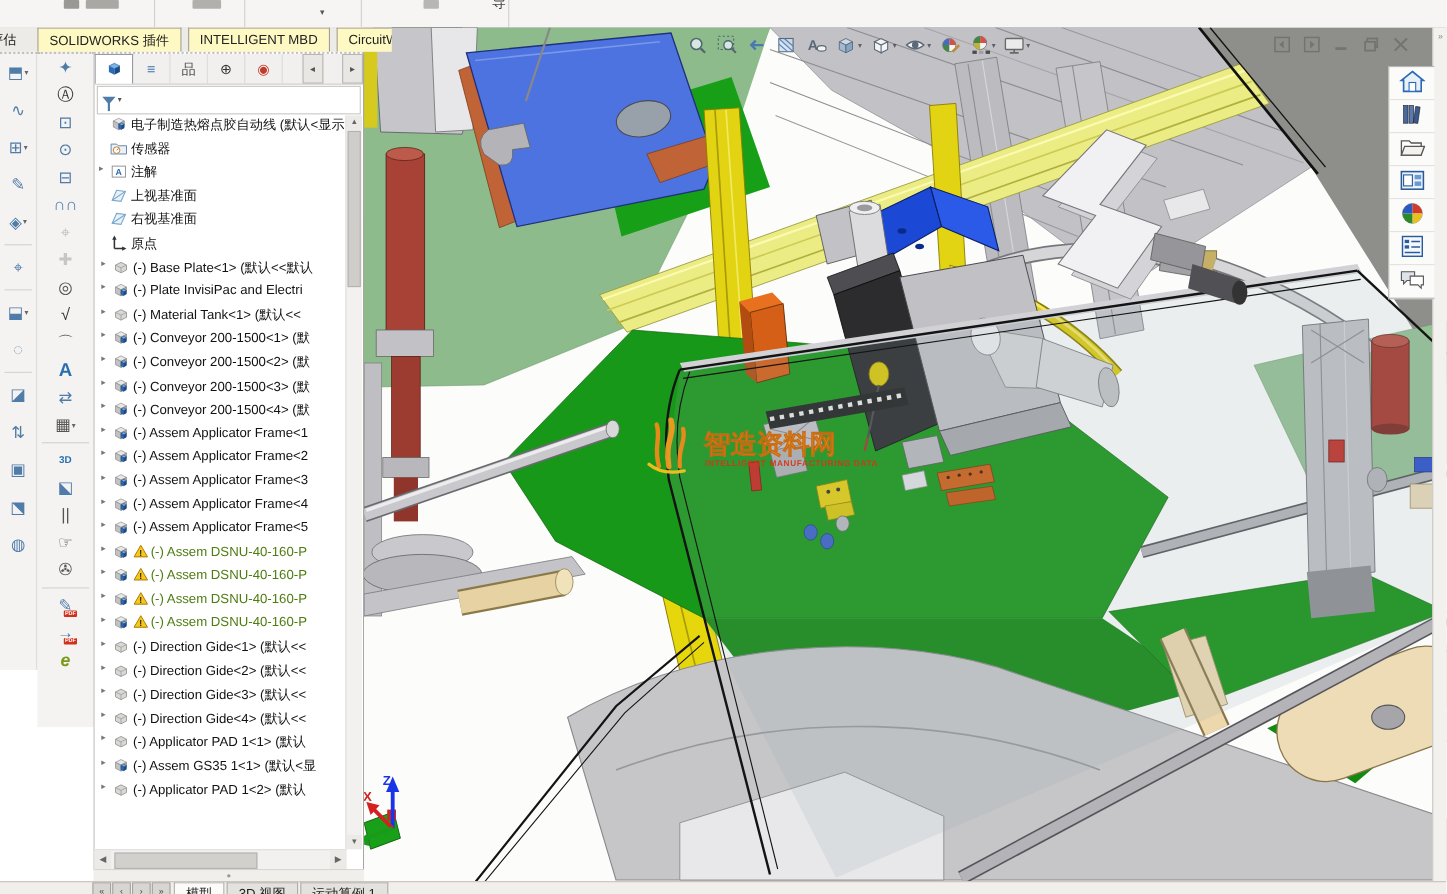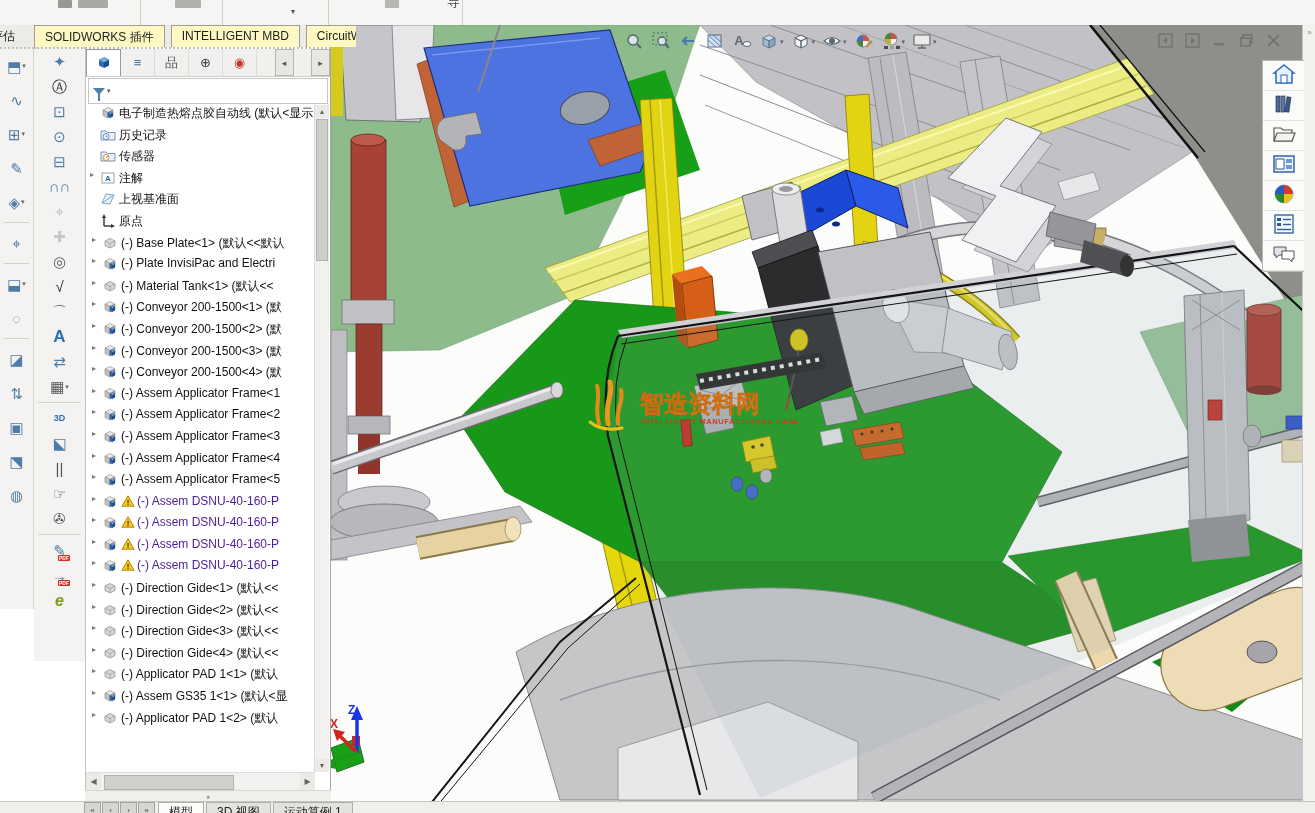--- a/index.html
+++ b/index.html
@@ -35,21 +35,21 @@
   #filter-row{height:24px;border:1px solid #c8c6c2;margin:1px 2px;display:flex;align-items:center;padding-left:4px;gap:2px;}
   .funnel{width:0;height:0;border-left:6px solid transparent;border-right:6px solid transparent;border-top:7px solid #4f7ca8;position:relative;}
   .funnel:after{content:"";position:absolute;left:-1px;top:-2px;width:2px;height:8px;background:#4f7ca8;}
   #tree{position:absolute;left:0;top:56px;right:15px;bottom:18px;overflow:hidden;}
   .trow{height:21.6px;display:flex;white-space:nowrap;overflow:hidden;}
   .trow .arrow{width:10px;margin-left:4px;font-size:8px;color:#777;flex:0 0 auto;}
   .trow .noarrow{width:10px;margin-left:4px;flex:0 0 auto;}
   .trow .ticon{width:16px;height:16px;margin-right:3px;flex:0 0 auto;}
   .trow .wicon{width:14px;height:14px;margin-right:2px;flex:0 0 auto;}
   .tlabel{font-size:12px;color:#111;}
-  .tlabel.warn{color:#4c1d95;}
+  .tlabel.warn{color:#4d7c0f;}
   .root-row{font-size:12px;}
   
   #vscroll{position:absolute;right:1px;top:56px;width:14px;bottom:18px;background:#f2f1ef;border-left:1px solid #ddd;}
   #vscroll .sb-btn{height:13px;display:flex;align-items:center;justify-content:center;font-size:7px;color:#666;background:#eceae7;}
   #vscroll .thumb{position:absolute;left:1px;right:1px;top:14px;height:140px;background:#cfcdc9;border:1px solid #b4b2ae;}
   #vscroll .sb-down{position:absolute;bottom:0;left:0;right:0;}
   #hscroll{position:absolute;left:0;right:15px;bottom:0;height:17px;background:#f2f1ef;border-top:1px solid #ddd;display:flex;}
   #hscroll .sb-btn{width:15px;display:flex;align-items:center;justify-content:center;font-size:8px;color:#666;background:#eceae7;}
   #hscroll .thumb{position:absolute;left:18px;top:2px;width:128px;height:13px;background:#d2d0cc;border:1px solid #b4b2ae;}
   #splitter{left:85px;top:790px;width:246px;height:11px;background:#f0efec;border-top:1px solid #d8d6d2;display:flex;align-items:center;justify-content:center;color:#999;font-size:7px;z-index:6;}
@@ -483,49 +483,48 @@
             <path d="M8,8 10.5,6.8 13,8 10.5,9.2Z" fill="#7ab4e8" stroke="#1a4a88" stroke-width=".5"></path>
             <path d="M8,8 10.5,9.2 10.5,12.8 8,11.6Z" fill="#2a6ab8" stroke="#1a4a88" stroke-width=".5"></path>
             <path d="M13,8 10.5,9.2 10.5,12.8 13,11.6Z" fill="#1a4a88"></path>
           </svg></span>
         <span class="tlabel">电子制造热熔点胶自动线 (默认&lt;显示</span>
       </div>
       <div class="trow">
         <span class="noarrow"></span>
         <span class="ticon"><svg viewBox="0 0 16 16" width="16" height="16">
             <path d="M1,4 6,4 7.5,5.5 15,5.5 15,13 1,13Z" fill="#eaf0f8" stroke="#5a7aa0" stroke-width=".8"></path>
-            <circle cx="6" cy="9.5" r="3" fill="#fff" stroke="#3a6ab0" stroke-width=".8"></circle>
-            <path d="M6,8 6,9.5 7.5,10" fill="none" stroke="#3a6ab0" stroke-width=".8"></path>
-          </svg></span>
-        <span class="tlabel">历史记录</span>
+            <circle cx="6" cy="9.5" r="3" fill="#fff" stroke="#c07020" stroke-width=".8"></circle>
+            <path d="M6,9.5 8,8" stroke="#c07020" stroke-width=".9"></path>
+          </svg></span>
+        <span class="tlabel">传感器</span>
+      </div>
+      <div class="trow">
+        <span class="arrow">▸</span>
+        <span class="ticon"><svg viewBox="0 0 16 16" width="16" height="16">
+            <rect x="2" y="3" width="12" height="10" fill="#fff" stroke="#888" stroke-width=".8"></rect>
+            <text x="8" y="11" font-size="8" font-weight="bold" fill="#2a6ab8" text-anchor="middle" font-family="Liberation Sans">A</text>
+          </svg></span>
+        <span class="tlabel">注解</span>
       </div>
       <div class="trow">
         <span class="noarrow"></span>
         <span class="ticon"><svg viewBox="0 0 16 16" width="16" height="16">
-            <path d="M1,4 6,4 7.5,5.5 15,5.5 15,13 1,13Z" fill="#eaf0f8" stroke="#5a7aa0" stroke-width=".8"></path>
-            <circle cx="6" cy="9.5" r="3" fill="#fff" stroke="#c07020" stroke-width=".8"></circle>
-            <path d="M6,9.5 8,8" stroke="#c07020" stroke-width=".9"></path>
-          </svg></span>
-        <span class="tlabel">传感器</span>
-      </div>
-      <div class="trow">
-        <span class="arrow">▸</span>
-        <span class="ticon"><svg viewBox="0 0 16 16" width="16" height="16">
-            <rect x="2" y="3" width="12" height="10" fill="#fff" stroke="#888" stroke-width=".8"></rect>
-            <text x="8" y="11" font-size="8" font-weight="bold" fill="#2a6ab8" text-anchor="middle" font-family="Liberation Sans">A</text>
-          </svg></span>
-        <span class="tlabel">注解</span>
+            <polygon points="2,12 6,3 14,4 10,13" fill="#d8e8f4" fill-opacity=".6" stroke="#7aa8cc" stroke-width="1"></polygon>
+            <line x1="2" y1="12" x2="14" y2="4" stroke="#7aa8cc" stroke-width="1"></line>
+          </svg></span>
+        <span class="tlabel">上视基准面</span>
       </div>
       <div class="trow">
         <span class="noarrow"></span>
         <span class="ticon"><svg viewBox="0 0 16 16" width="16" height="16">
             <polygon points="2,12 6,3 14,4 10,13" fill="#d8e8f4" fill-opacity=".6" stroke="#7aa8cc" stroke-width="1"></polygon>
             <line x1="2" y1="12" x2="14" y2="4" stroke="#7aa8cc" stroke-width="1"></line>
           </svg></span>
-        <span class="tlabel">上视基准面</span>
+        <span class="tlabel">右视基准面</span>
       </div>
       <div class="trow">
         <span class="noarrow"></span>
         <span class="ticon"><svg viewBox="0 0 16 16" width="16" height="16">
             <line x1="4" y1="13" x2="4" y2="3" stroke="#333" stroke-width="1.4"></line>
             <polygon points="4,1 2,5 6,5" fill="#333"></polygon>
             <line x1="4" y1="13" x2="13" y2="13" stroke="#333" stroke-width="1.4"></line>
             <polygon points="15,13 11,11 11,15" fill="#333"></polygon>
           </svg></span>
         <span class="tlabel">原点</span>

